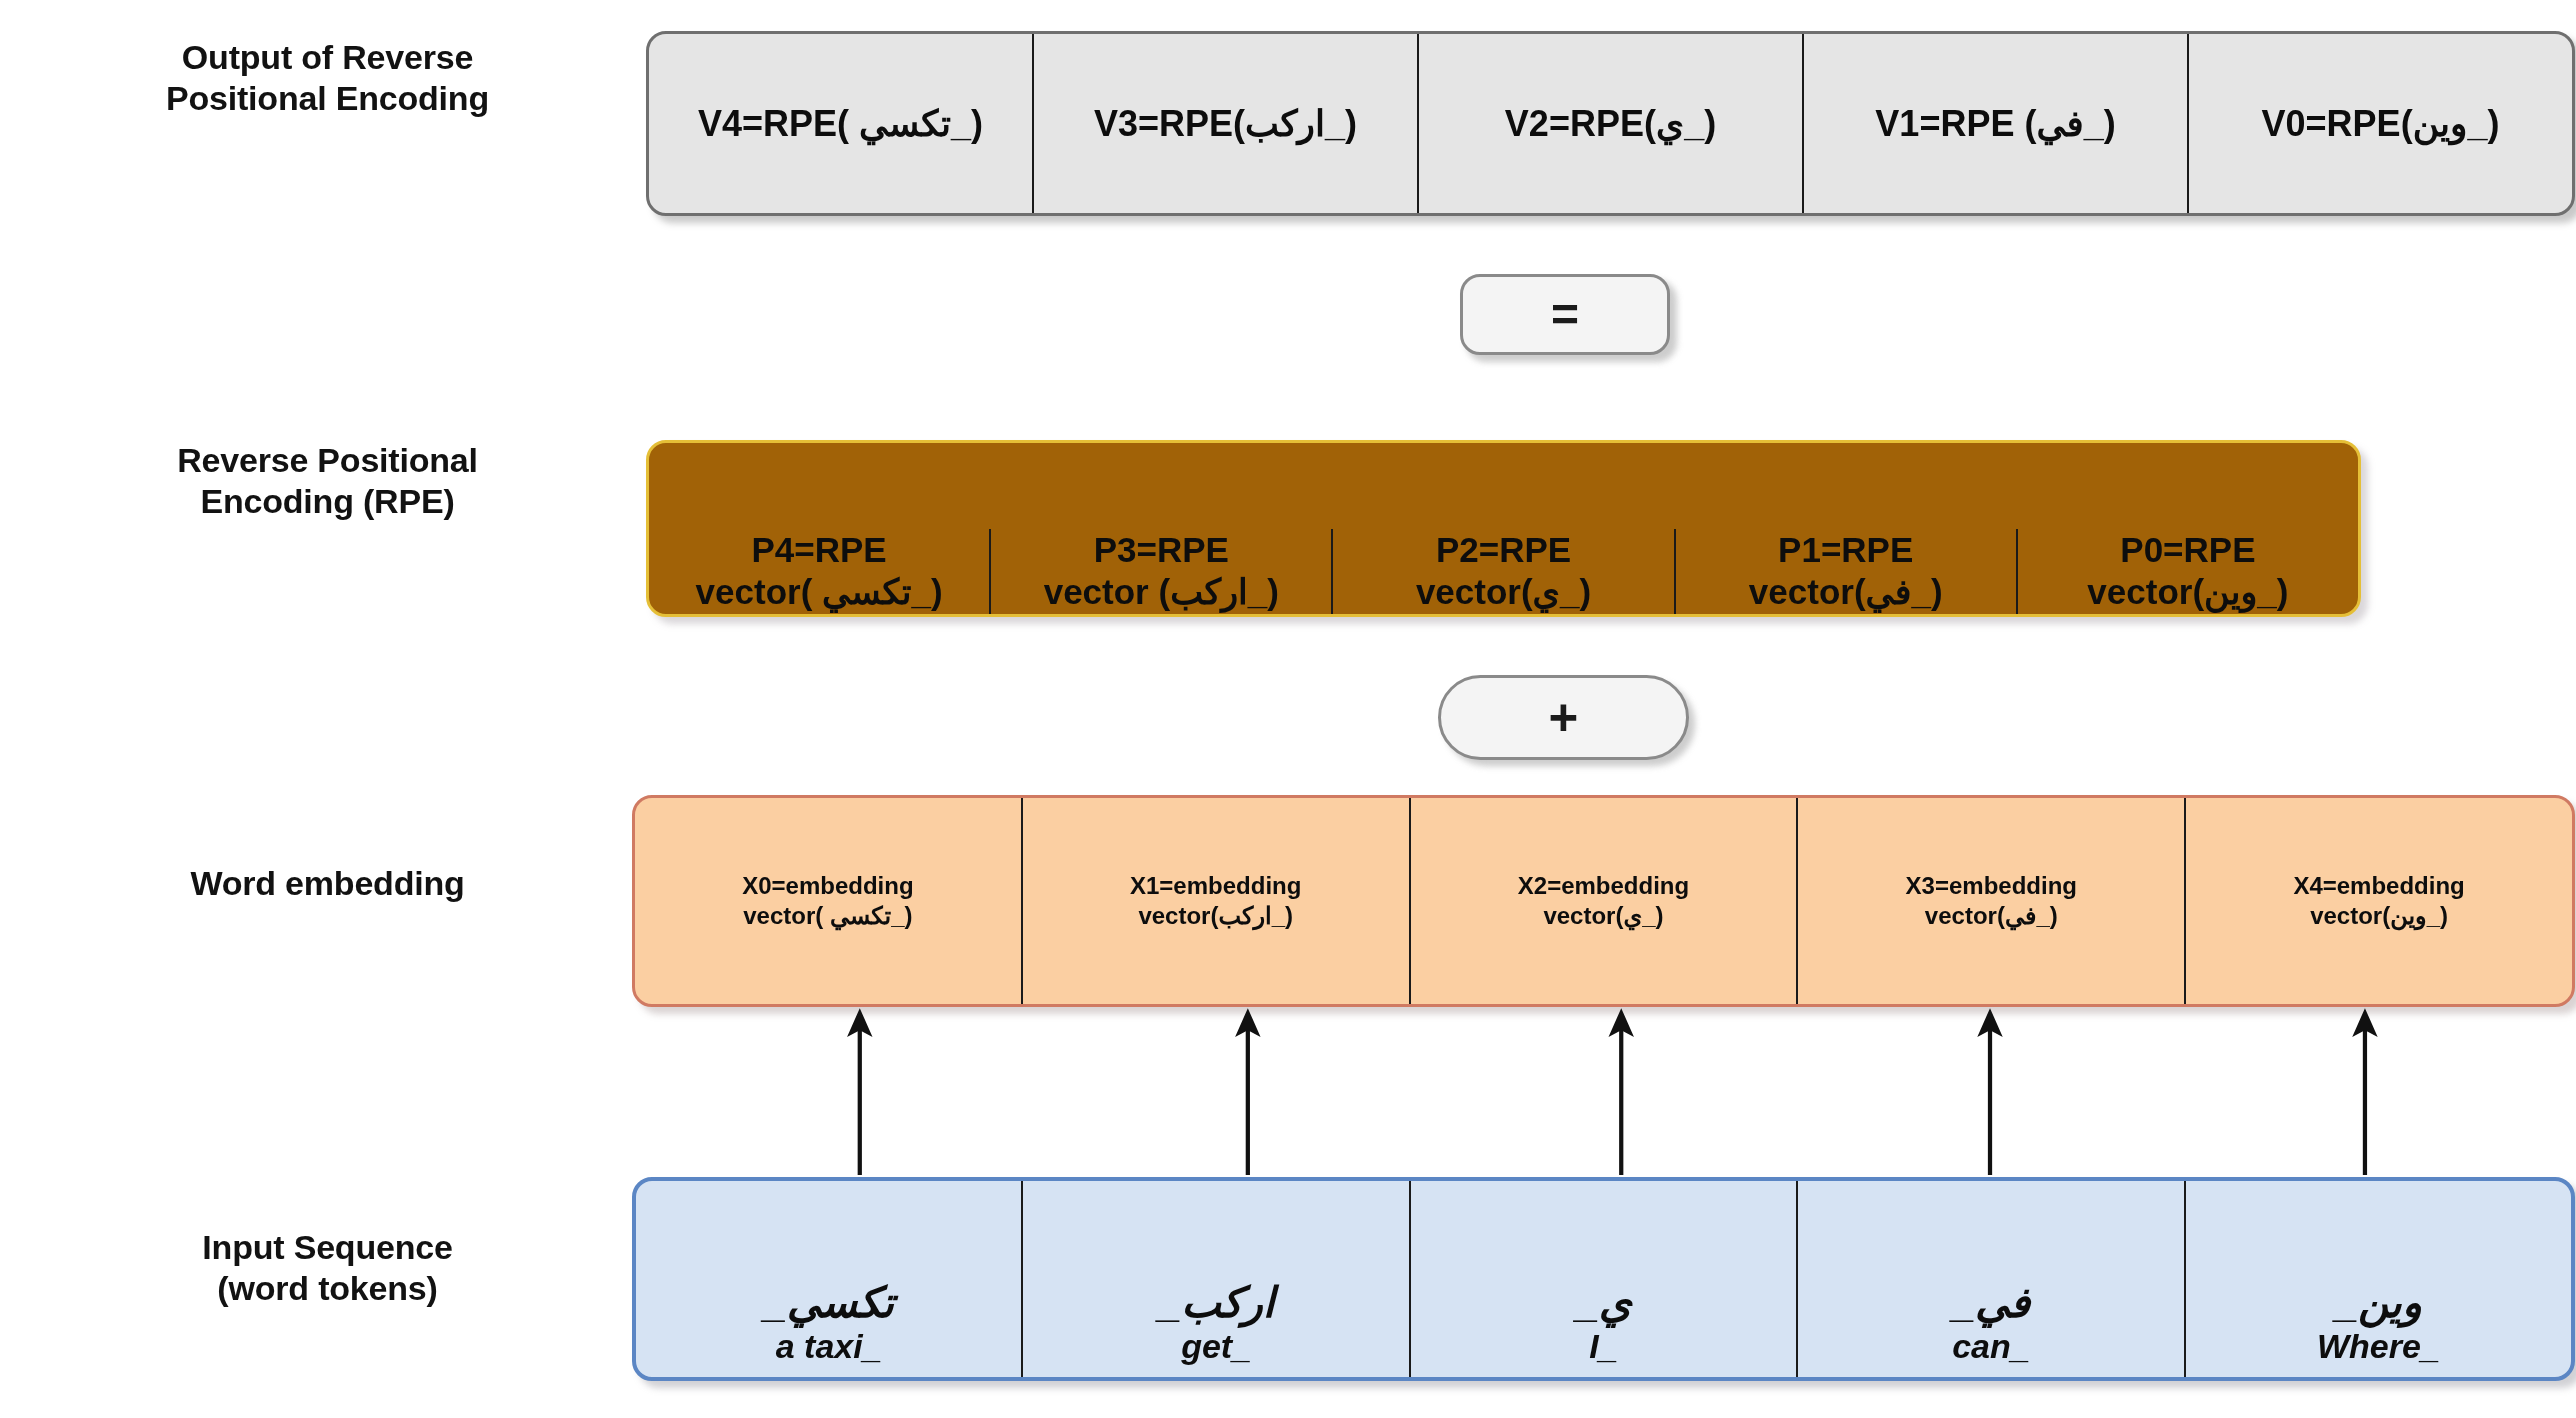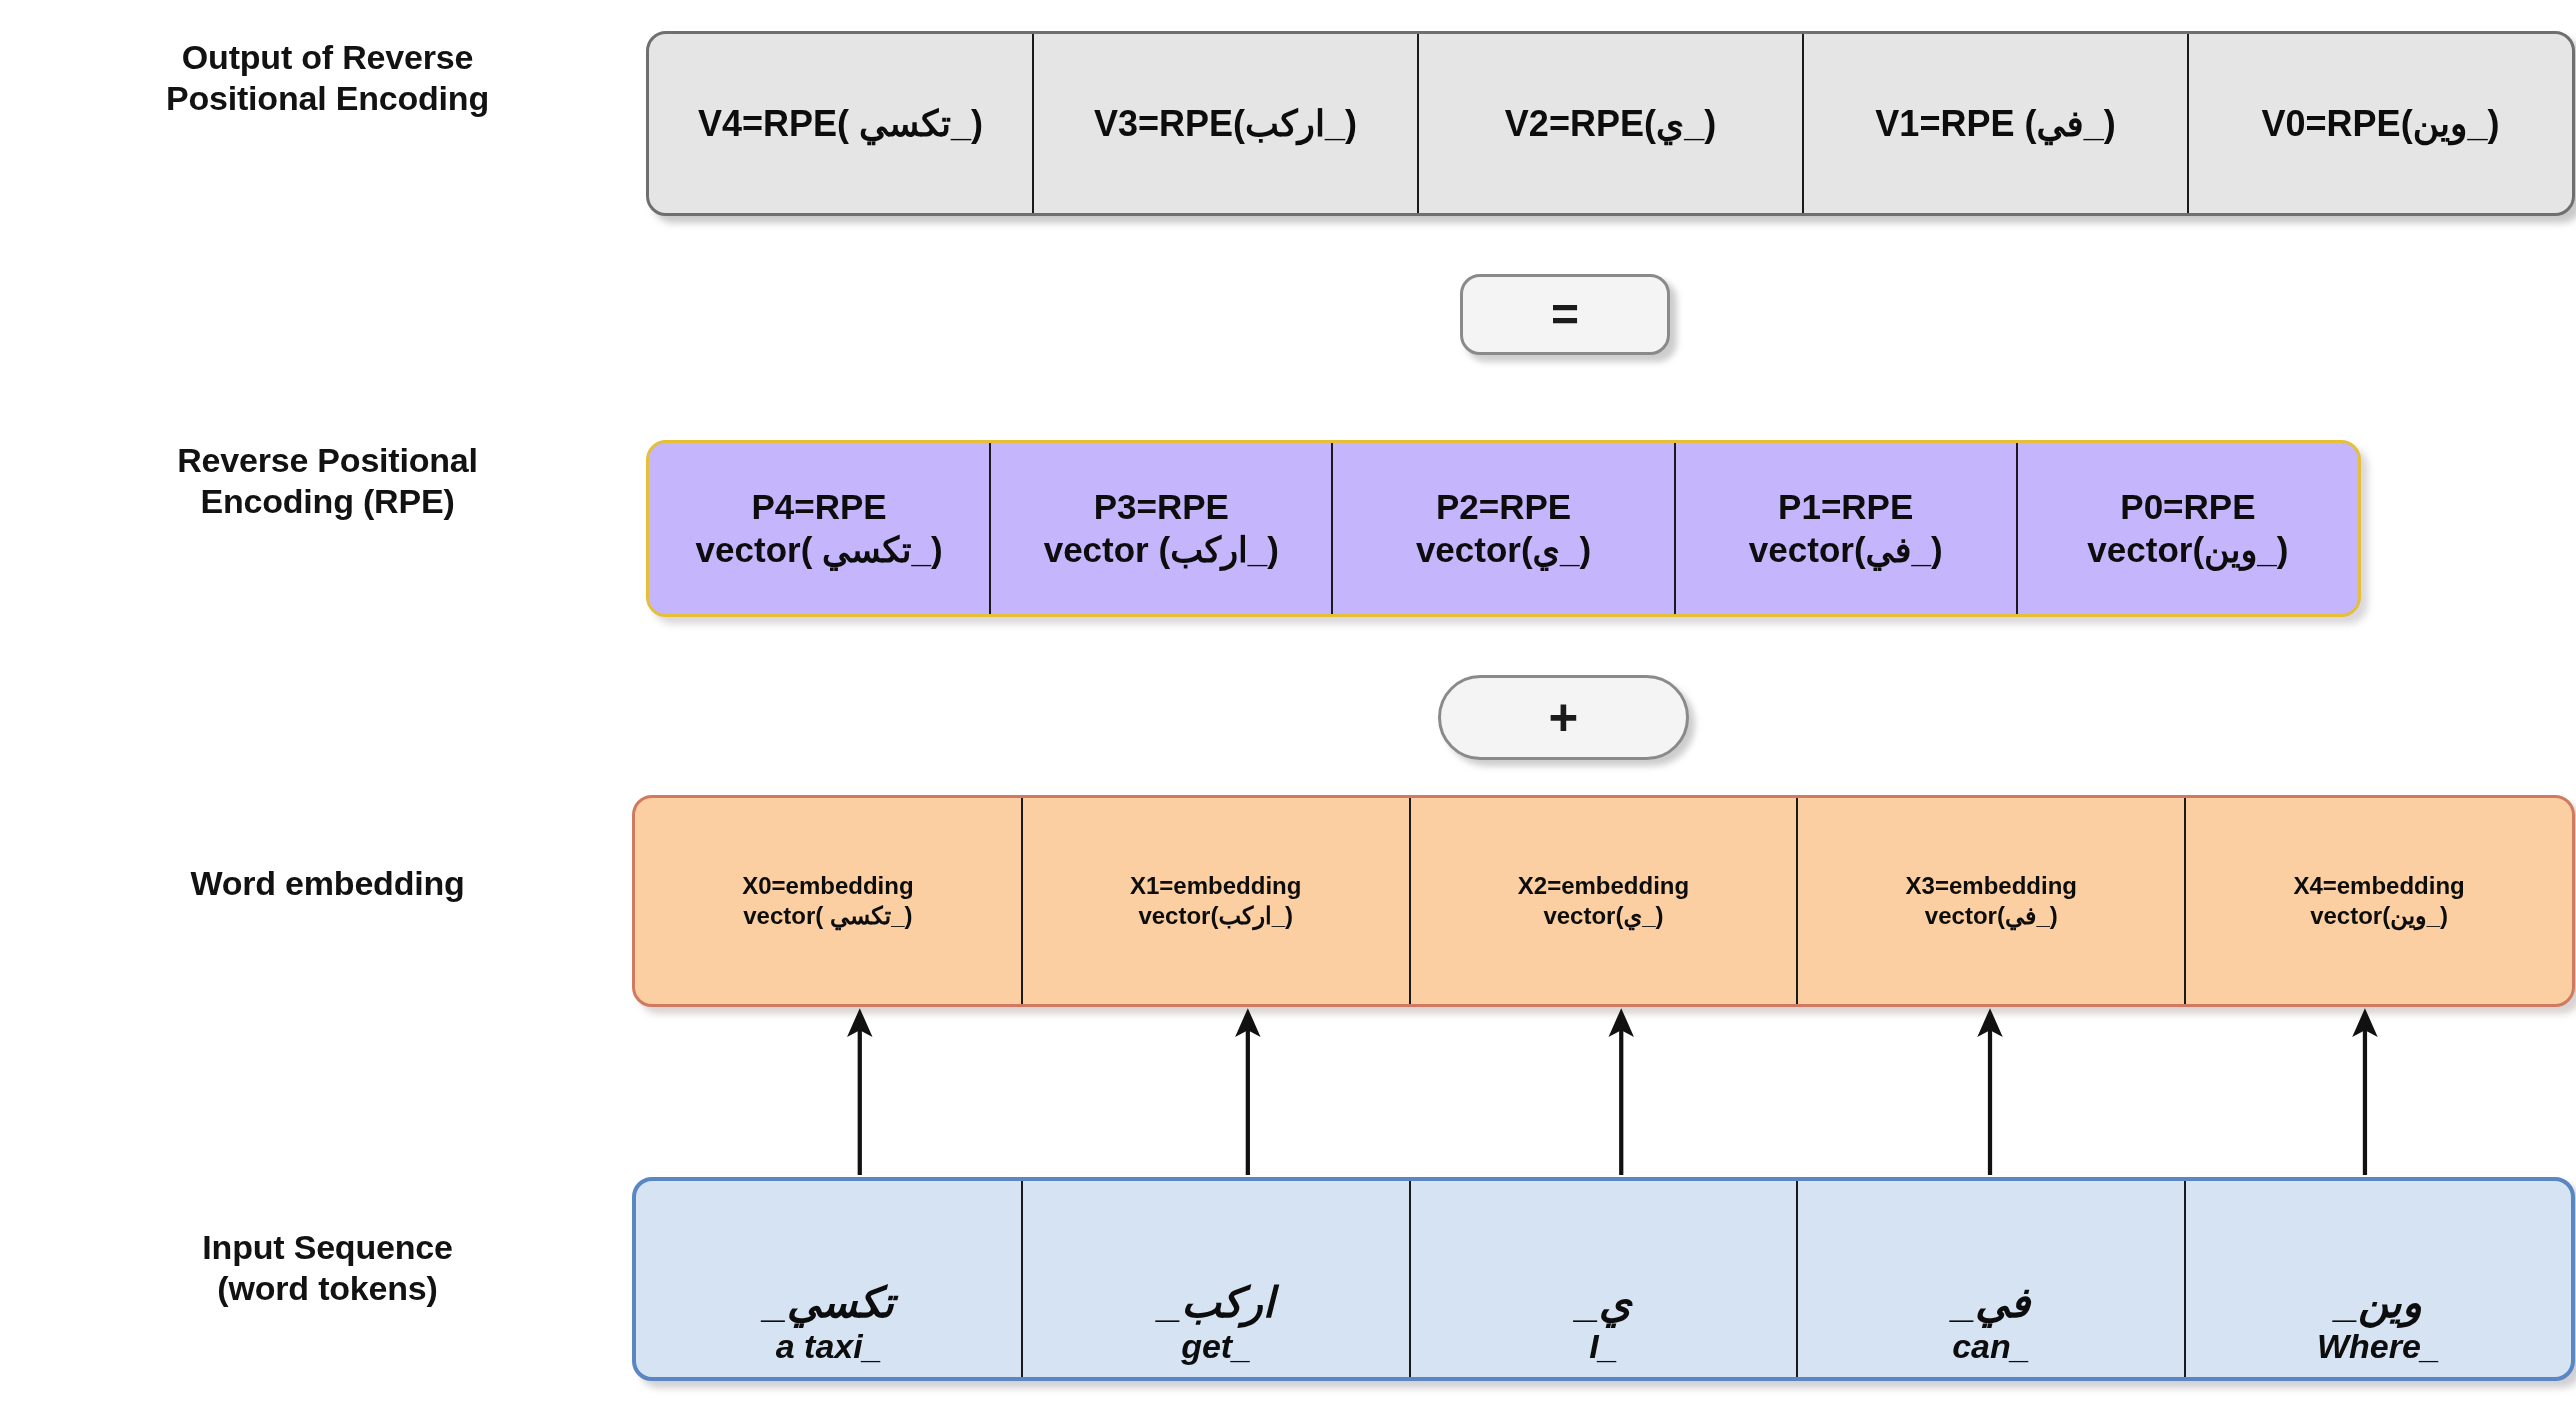--- a/index.html
+++ b/index.html
@@ -58,23 +58,24 @@
     left: 631px; top: 31px; width: 1929px; height: 185px;
     background: #e5e5e5;
     border: 3.9px solid #6f6f6f;
     box-shadow: 7px 7px 7px rgba(120,120,120,0.40);
   }
   #strip-output .cell { font-size: 36px; }
 
   
   #strip-rpe {
     left: 631px; top: 440px; width: 1715px; height: 177px;
-    background: #c4b5fd;
+    background: #a16207;
     border: 3.9px solid #e5bf37;
     box-shadow: 7px 7px 7px rgba(150,140,150,0.35);
+    align-items: flex-end;
   }
   #strip-rpe .cell { font-size: 35px; line-height: 1.22; }
 
   
   #strip-embed {
     left: 617px; top: 795px; width: 1943px; height: 212px;
     background: #fbcfa2;
     border: 3.9px solid #d07a62;
     box-shadow: 7px 7px 7px rgba(150,130,130,0.35);
   }

